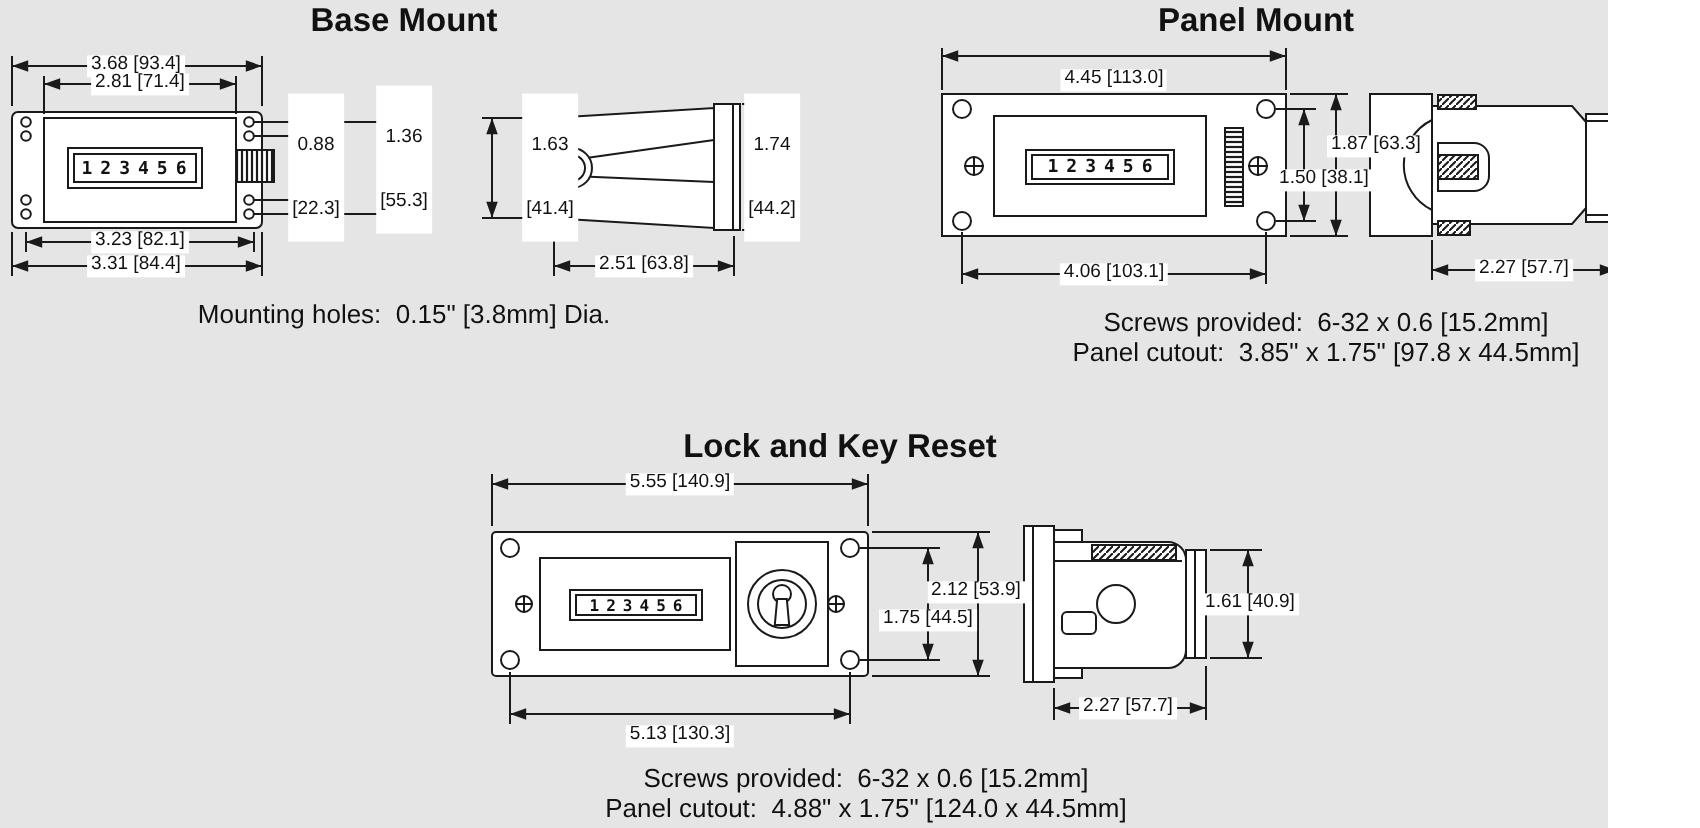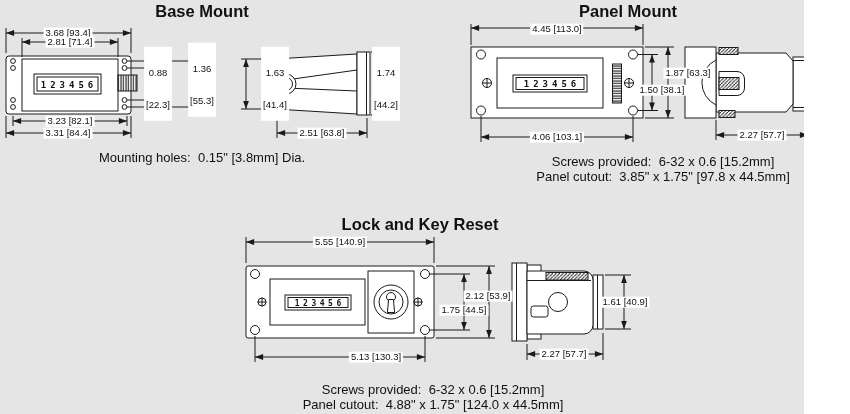--- a/index.html
+++ b/index.html
@@ -258,33 +258,33 @@
 </div>
 <div class="lbl stack" style="left:386px;top:84px;">
   <span>1.74</span>
   <span>[44.2]</span>
 </div>
 <div class="lbl" style="left:322px;top:133px;">2.51 [63.8]</div>
 <div class="note" style="left:202px;top:157px;">Mounting holes:  0.15" [3.8mm] Dia.</div>
 <div class="digits" style="left:67px;top:84.5px;">123456</div>
 
 <div class="title" style="left:628px;top:11px;">Panel Mount</div>
-<div class="lbl" style="left:557px;top:29px;">4.45 [113.0]</div>
+<div class="lbl" style="left:557px;top:40px;">4.45 [113.0]</div>
 <div class="lbl" style="left:557px;top:137px;">4.06 [103.1]</div>
 <div class="lbl" style="left:688px;top:73px;">1.87 [63.3]</div>
 <div class="lbl" style="left:662px;top:90px;">1.50 [38.1]</div>
 <div class="lbl" style="left:827px;top:80px;">1.62 [41.1]</div>
 <div class="lbl" style="left:762px;top:135px;">2.27 [57.7]</div>
 <div class="note" style="left:663px;top:161px;">Screws provided:  6-32 x 0.6 [15.2mm]</div>
 <div class="note" style="left:663px;top:176px;">Panel cutout:  3.85" x 1.75" [97.8 x 44.5mm]</div>
 <div class="digits" style="left:550px;top:83.5px;">123456</div>
 
 <div class="title" style="left:420px;top:224px;">Lock and Key Reset</div>
 <div class="lbl" style="left:340px;top:242px;">5.55 [140.9]</div>
-<div class="lbl" style="left:340px;top:357px;margin-left:36px;">5.13 [130.3]</div>
+<div class="lbl" style="left:340px;top:368px;">5.13 [130.3]</div>
 <div class="lbl" style="left:488px;top:296px;">2.12 [53.9]</div>
 <div class="lbl" style="left:464px;top:310px;">1.75 [44.5]</div>
 <div class="lbl" style="left:625px;top:302px;">1.61 [40.9]</div>
 <div class="lbl" style="left:564px;top:354px;">2.27 [57.7]</div>
 <div class="note" style="left:433px;top:389px;">Screws provided:  6-32 x 0.6 [15.2mm]</div>
 <div class="note" style="left:433px;top:404px;">Panel cutout:  4.88" x 1.75" [124.0 x 44.5mm]</div>
 <div class="digits small" style="left:318px;top:302.5px;">123456</div>
 
 </div>
 

